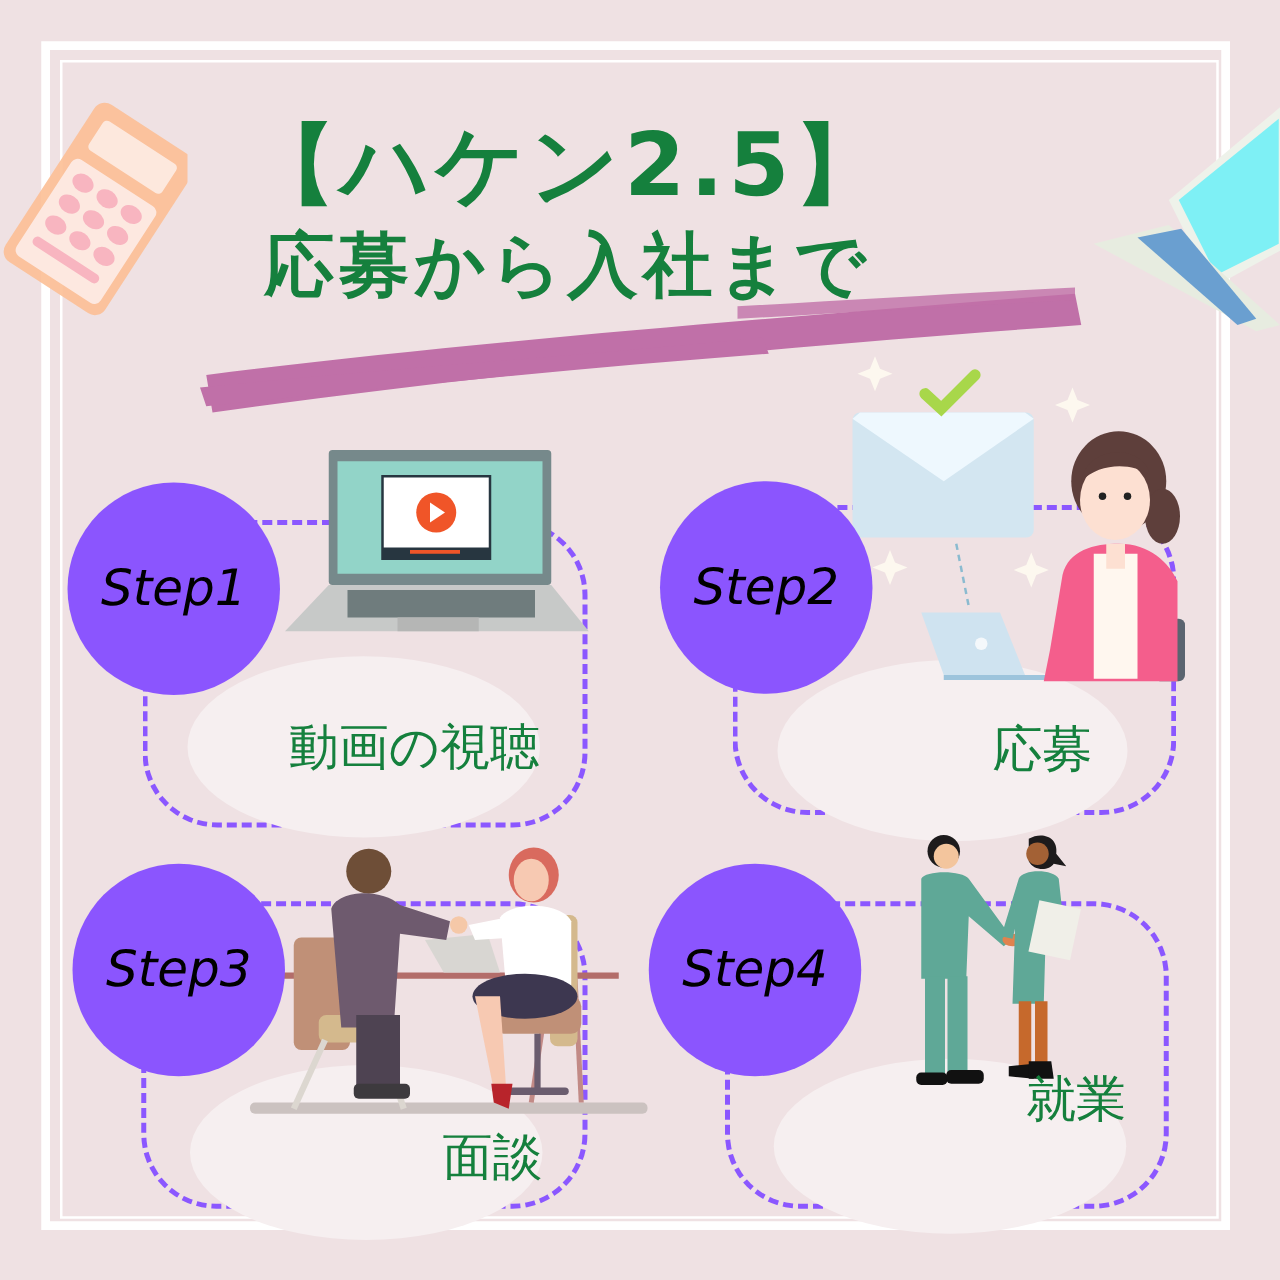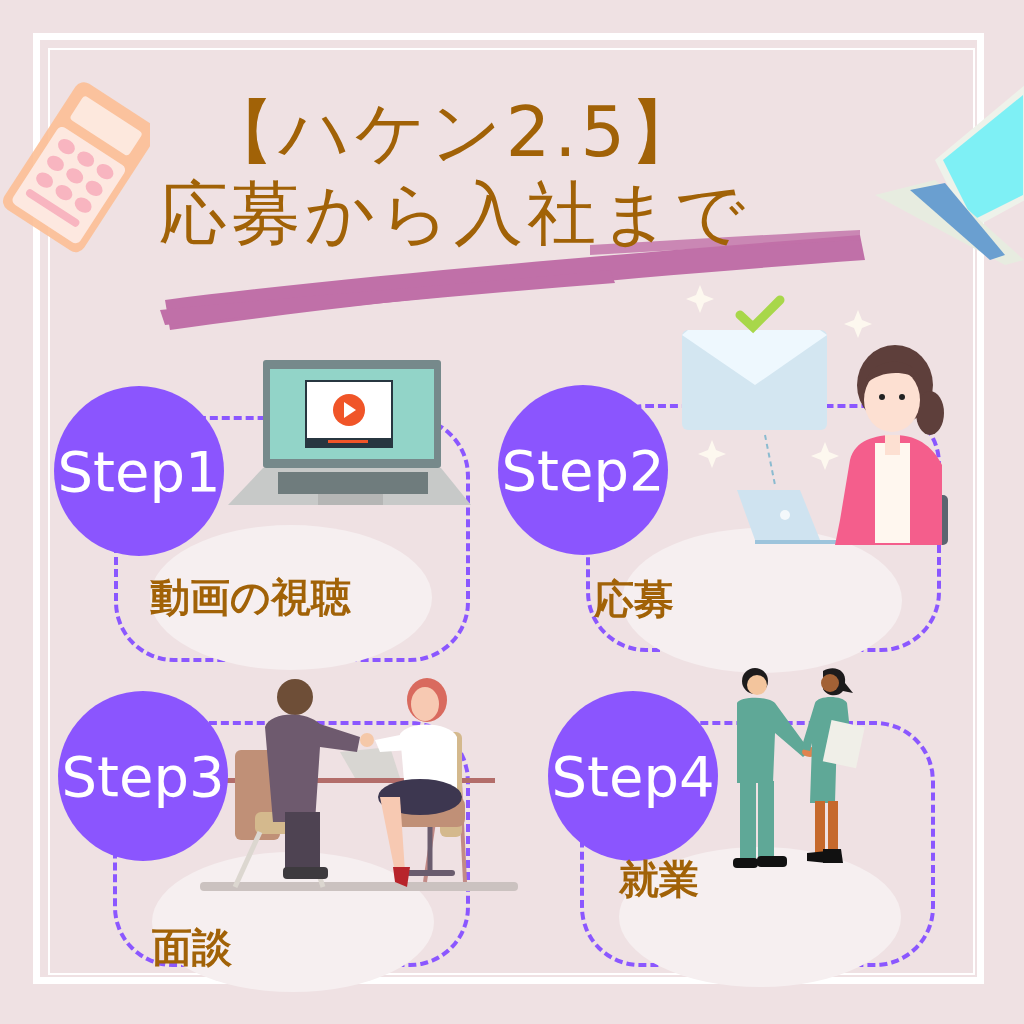--- a/index.html
+++ b/index.html
@@ -1,26 +1,26 @@
 <!DOCTYPE html>
 <html><head>
 <meta charset="utf-8">
 <style>
   html, body { margin:0; padding:0; }
   body { width:1024px; height:1024px; background:#efe1e3; position:relative; overflow:hidden; font-family:"DejaVu Sans", sans-serif; }
   .abs { position:absolute; }
   .frame-outer { left:33px; top:33px; width:951px; height:951px; border:7px solid #ffffff; box-sizing:border-box; }
   .frame-inner { left:48px; top:48px; width:927px; height:927px; border:2px solid #ffffff; box-sizing:border-box; }
-  .title { left:0; width:908px; text-align:center; color:#a16207; font-weight:normal; letter-spacing:4px; }
+  .title { left:0; width:908px; text-align:center; color:#15803d; font-weight:bold; letter-spacing:4px; }
   .title1 { top:92px; font-size:70px; line-height:80px; }
-  .title2 { top:172px; font-size:69px; line-height:82px; }
+  .title2 { top:172px; font-size:56px; line-height:82px; }
   .dash-box { border:4px dashed #8b57ff; border-radius:60px; box-sizing:border-box; }
   .oval { background:#f6eff0; border-radius:50%; }
-  .circle { width:170px; height:170px; border-radius:50%; background:#8b55fe; color:#ffffff; display:flex; align-items:center; justify-content:center; font-size:56px; font-family:"DejaVu Sans", sans-serif; }
-  .label { color:#a16207; font-weight:bold; font-size:40px; text-align:left; }
+  .circle { width:170px; height:170px; border-radius:50%; background:#8b55fe; color:#000000; display:flex; align-items:center; justify-content:center; font-size:40px; font-family:"DejaVu Sans", sans-serif;font-style:italic; }
+  .label { color:#15803d; font-weight:normal; font-size:40px; text-align:right; }
 </style>
 </head>
 <body>
 
 <div class="abs frame-outer"></div>
 <div class="abs frame-inner"></div>
 
 <svg class="abs" style="left:0;top:80px;" width="150" height="180">
   <g transform="rotate(33 75 90)">
     <rect x="30" y="10" width="95" height="150" rx="10" fill="#fcbf95" opacity="0.9"></rect>
@@ -98,21 +98,21 @@
   <ellipse cx="215" cy="100" rx="38" ry="40" fill="#5e3f3b"></ellipse>
   <ellipse cx="250" cy="128" rx="14" ry="22" fill="#5e3f3b"></ellipse>
   <ellipse cx="212" cy="115" rx="28" ry="32" fill="#fde0d2"></ellipse>
   <path d="M185,100 C190,70 235,70 240,95 C225,85 200,85 185,100Z" fill="#5e3f3b"></path>
   <circle cx="202" cy="112" r="3" fill="#222"></circle>
   <circle cx="222" cy="112" r="3" fill="#222"></circle>
   <path d="M170,175 C175,155 195,150 215,150 C240,150 255,165 262,180 L262,260 L155,260 L160,235 Z" fill="#f45e8c"></path>
   <rect x="195" y="158" width="35" height="100" fill="#fff7ef"></rect>
   <path d="M205,150 L205,170 L220,170 L220,150Z" fill="#fde0d2"></path>
 </svg>
-<div class="abs circle" style="left:498px;top:385px;">Step2</div>
+<div class="abs circle" style="left:528px;top:385px;">Step2</div>
 <div class="abs label" style="left:594px;top:572px;width:280px;">応募</div>
 
 <div class="abs dash-box" style="left:113px;top:721px;width:357px;height:246px;"></div>
 <div class="abs oval" style="left:152px;top:852px;width:282px;height:140px;"></div>
 <svg class="abs" style="left:195px;top:672px;" width="325" height="225">
 
   <rect x="5" y="210" width="318" height="9" rx="4" fill="#cbc2c0"></rect>
 
   <rect x="30" y="106" width="270" height="5" fill="#b36d6a"></rect>
   <line x1="265" y1="110" x2="270" y2="210" stroke="#c28a86" stroke-width="4"></line>
@@ -138,21 +138,21 @@
 
   <ellipse cx="232" cy="28" rx="20" ry="22" fill="#d96a5e"></ellipse>
   <ellipse cx="230" cy="32" rx="14" ry="17" fill="#f7c9b2"></ellipse>
   <path d="M205,62 C215,48 255,50 262,65 L262,120 L210,120 Z" fill="#ffffff"></path>
   <path d="M180,68 L210,62 L215,78 L185,80Z" fill="#ffffff"></path>
   <ellipse cx="225" cy="125" rx="42" ry="18" fill="#3d3750"></ellipse>
   <path d="M185,125 L200,200 L210,200 L205,125Z" fill="#f7c9b2"></path>
   <path d="M198,195 L215,195 L212,215 L200,210Z" fill="#b8242b"></path>
 </svg>
 <div class="abs circle" style="left:58px;top:691px;">Step3</div>
-<div class="abs label" style="left:152px;top:920px;width:282px;">面談</div>
+<div class="abs label" style="left:152px;top:898px;width:282px;">面談</div>
 
 <div class="abs dash-box" style="left:580px;top:721px;width:355px;height:246px;"></div>
 <div class="abs oval" style="left:619px;top:847px;width:282px;height:140px;"></div>
 <svg class="abs" style="left:715px;top:663px;" width="155" height="210">
 
   <circle cx="40" cy="18" r="13" fill="#1d1b1c"></circle>
   <circle cx="42" cy="22" r="10" fill="#f3c59d"></circle>
   <path d="M22,40 C25,33 55,33 60,40 L95,88 L88,94 L60,70 L58,120 L22,120 Z" fill="#5fa897"></path>
   <rect x="25" y="118" width="16" height="80" fill="#5fa897"></rect>
   <rect x="43" y="118" width="16" height="78" fill="#5fa897"></rect>
@@ -163,14 +163,14 @@
 
   <path d="M108,8 C118,2 132,6 130,20 L138,30 L128,28 C124,34 112,34 108,26Z" fill="#1d1b1c"></path>
   <circle cx="115" cy="20" r="9" fill="#a36135"></circle>
   <path d="M100,40 C103,32 128,32 132,40 L138,95 L128,98 L122,70 L120,140 L95,140 L97,80 L95,88 L86,86Z" fill="#5fa897"></path>
   <rect x="112" y="60" width="34" height="42" fill="#f0efe8" transform="rotate(12 128 80)"></rect>
   <rect x="100" y="138" width="10" height="55" fill="#c6692c"></rect>
   <rect x="113" y="138" width="10" height="52" fill="#c6692c"></rect>
   <path d="M92,190 L112,188 L112,200 L92,198Z" fill="#111"></path>
   <path d="M108,186 L126,186 L128,200 L108,200Z" fill="#111"></path>
 </svg>
-<div class="abs circle" style="left:548px;top:691px;">Step4</div>
+<div class="abs circle" style="left:519px;top:691px;">Step4</div>
 <div class="abs label" style="left:619px;top:852px;width:282px;">就業</div>
 
 </body></html>

